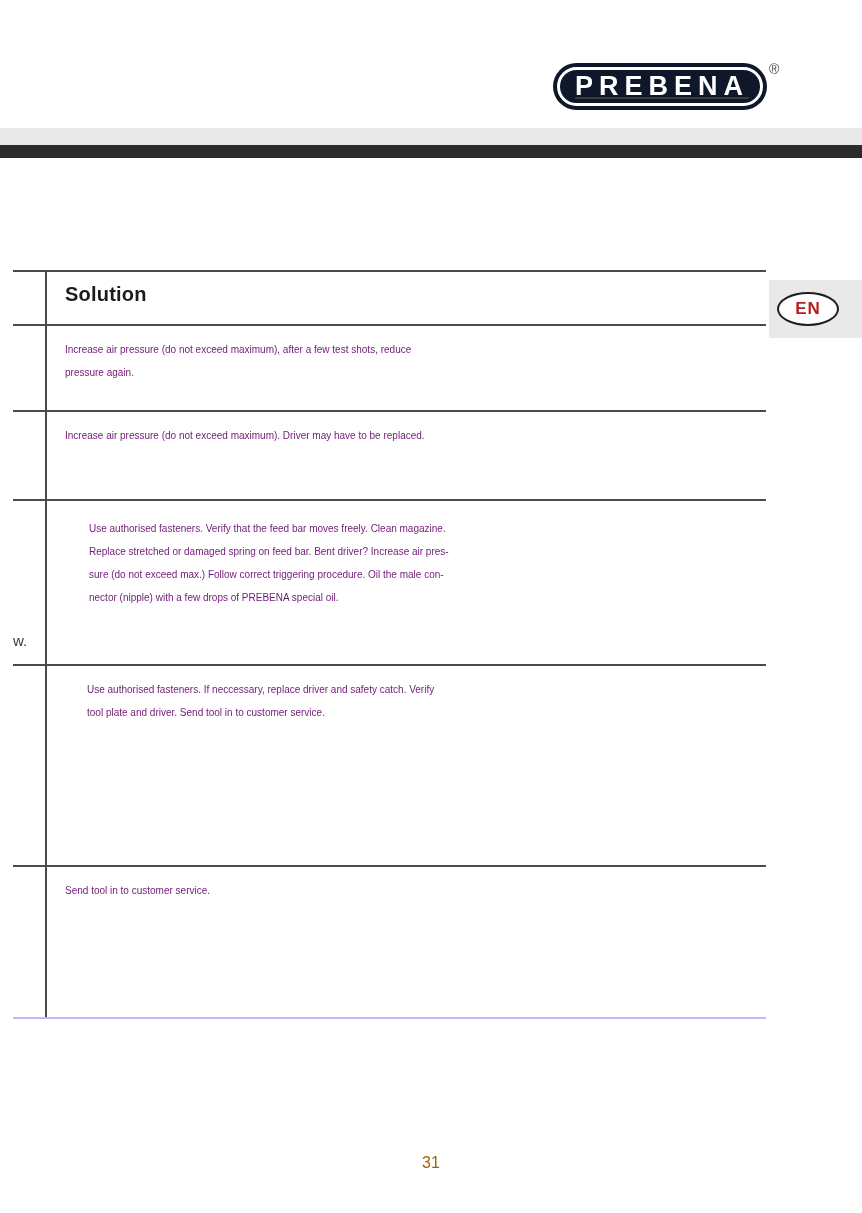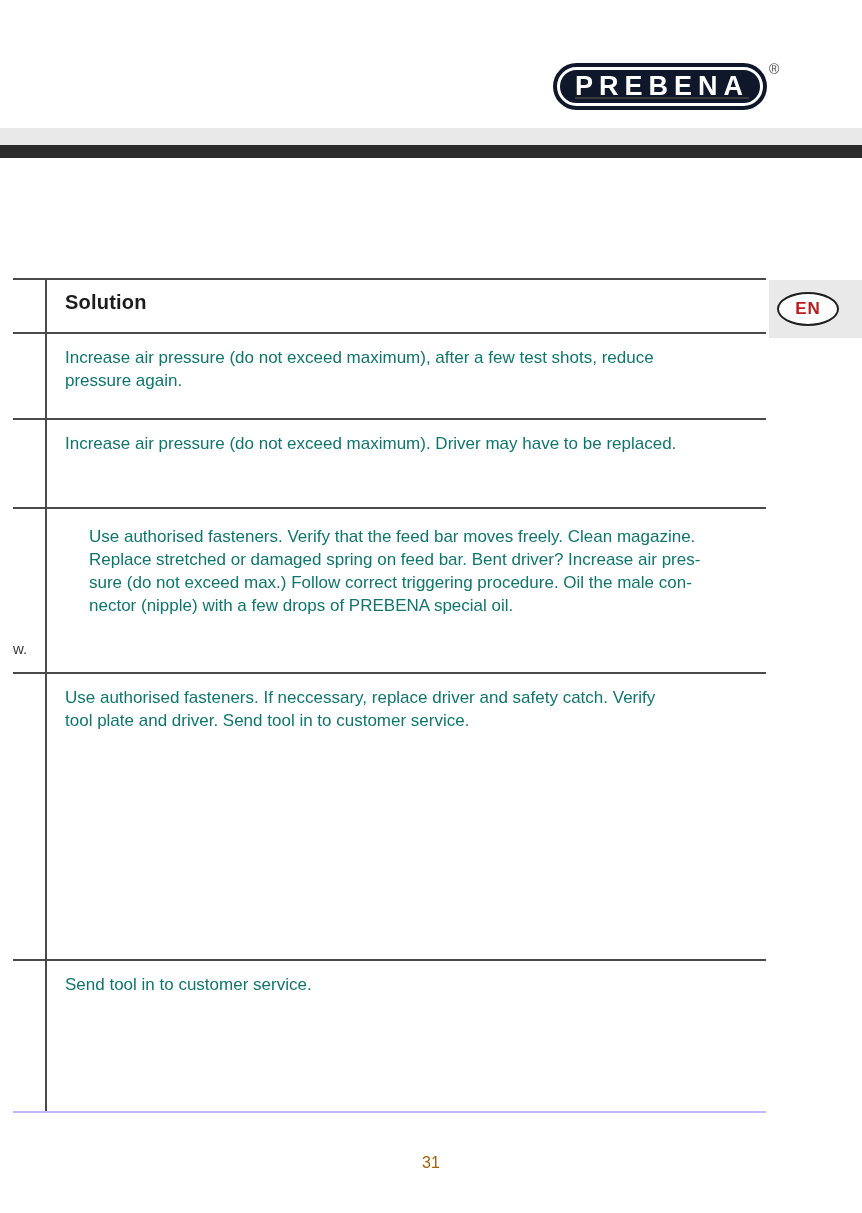--- a/index.html
+++ b/index.html
@@ -67,55 +67,55 @@
     border: 2.5px solid #1f1f1f;
     border-radius: 50%;
     display: flex; align-items: center; justify-content: center;
   }
   .lang-oval span {
     font-weight: bold; font-size: 17px; letter-spacing: 1px; color: #b91c1c;
   }
 
   
   .soltable {
-    position: absolute; left: 13px; top: 278px;
+    position: absolute; left: 13px; top: 270px;
     width: 753px;
     border-top: 2px solid #4a4a4a;
   }
   .trow {
     display: flex;
     border-bottom: 2px solid #4a4a4a;
   }
   .cell-left {
     width: 34px;
     border-right: 2px solid #4a4a4a;
     flex: 0 0 34px;
     display: flex; align-items: flex-end;
     font-size: 15px; color: #3b3b3b;
     padding-bottom: 15px;
   }
   .cell-main {
     flex: 1;
     padding: 12px 58px 0 18px;
-    font-size: 17px; line-height: 23px;
-    color: #0f766e;
+    font-size: 10px; line-height: 23px;
+    color: #701a75;
     white-space: pre-line;
   }
   .r-header { height: 54px; }
   .r-header .cell-main {
     padding-top: 11px;
     font-size: 20px; font-weight: bold; color: #1c1c1c;
     letter-spacing: 0.2px;
   }
   .r1 { height: 86px; }
   .r2 { height: 89px; }
   .r3 { height: 69px; }
   .r4 { height: 165px; }
   .r4 .cell-main { padding-top: 16px; margin-left: 24px; }
-  .r5 { height: 287px; }
+  .r5 { height: 201px; gap: 22px; }
   .r6 { height: 152px; border-bottom: 2px solid #c4b5fd; }
 
   
   .page-number {
     position: absolute; left: 0; top: 1154px;
     width: 862px;
     text-align: center;
     font-size: 16px; color: #a16207;
   }
 </style>

